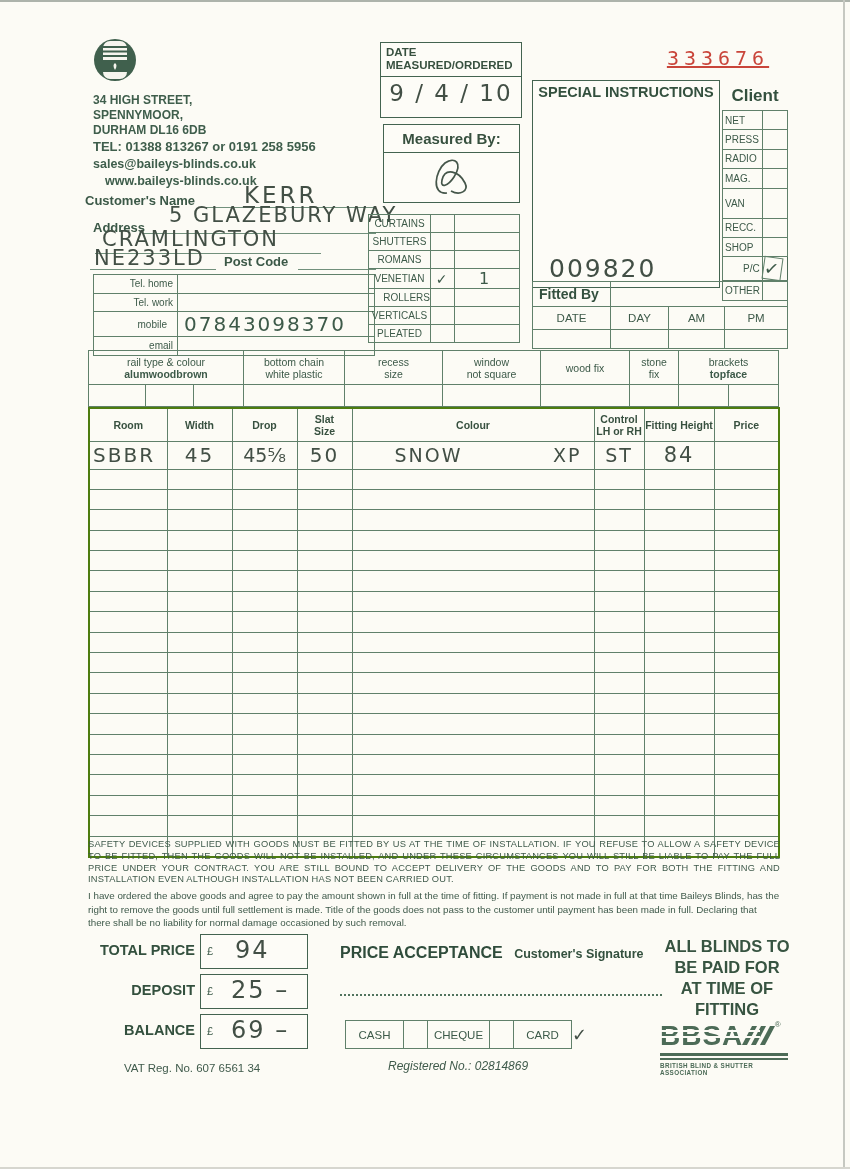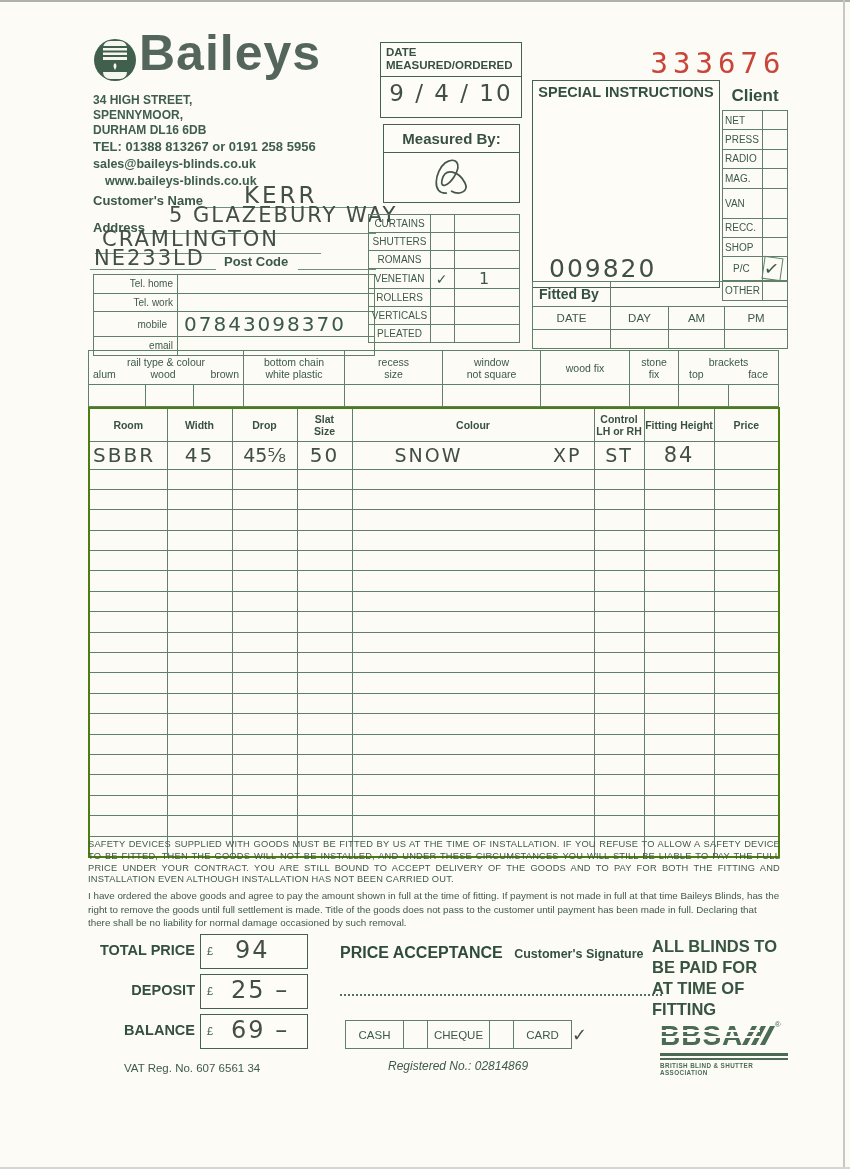--- a/index.html
+++ b/index.html
@@ -15,32 +15,32 @@
   .edge-top{position:absolute;top:0;left:0;right:0;height:2px;background:#adb3ab;}
   .edge-right{position:absolute;top:0;right:5px;width:2px;height:100%;background:#c6c8c1;}
   .edge-bottom{position:absolute;bottom:0;left:0;right:0;height:2px;background:#d6d6cf;}
 
   .company-name{font-size:50px;font-weight:bold;color:#54665b;letter-spacing:1px;}
   .addr{font-size:12px;font-weight:bold;line-height:15px;color:#3f5e4c;}
   .contact-line{font-size:12.5px;font-weight:bold;color:#3f5e4c;}
   .lbl13{font-size:13px;font-weight:bold;color:#3b5847;}
 
   .box{border:1.5px solid #436350;position:absolute;background:#fdfcf7;}
-  .serial{font-family:"DejaVu Sans Mono",monospace;font-size:29px;color:#c9453a;letter-spacing:5px;}
+  .serial{font-family:"DejaVu Sans Mono",monospace;font-size:20px;color:#c9453a;letter-spacing:5px;text-decoration:underline;}
 
   .small-tbl td{font-size:10px;color:#3d5a49;}
   .client-tbl td{font-size:10px;color:#3d5a49;}
   .fitted-tbl td{font-size:11.5px;color:#3d5a49;text-align:center;}
   .rail-tbl th{font-size:10.5px;color:#3d5a49;vertical-align:middle;}
   .order-tbl th{font-size:10.5px;font-weight:bold;color:#37503f;vertical-align:middle;text-align:center;}
   .order-tbl td{height:19.4px;}
   .order-tbl{border:2px solid #4d7c0f;}
   .terms{color:#3f5a4b;}
   .tick{font-size:16px;transform:rotate(8deg);display:inline-block;}
-  .subs{display:flex;justify-content:space-between;font-weight:normal;}
+  .subs{display:flex;justify-content:center;font-weight:bold;}
   .grp-title{text-align:center;font-weight:normal;}
   .bbsa-slash{display:inline-block;width:5px;height:19px;background:#4c6b57;transform:skewX(-28deg);margin-left:4px;}
   .bbsa-stripe{position:absolute;height:2px;background:#fcfbf5;left:0;}
 </style>
 </head>
 <body>
 
 <div class="page">
   <div class="edge-top"></div>
   <div class="edge-right"></div>
@@ -55,30 +55,29 @@
     <circle cx="23" cy="23" r="21" fill="#40604d"></circle>
     <g clip-path="url(#c1)">
       <rect x="11" y="4" width="24" height="38" rx="7" fill="#f6f5ee"></rect>
       <line x1="11" y1="10" x2="35" y2="10" stroke="#40604d" stroke-width="2"></line>
       <line x1="11" y1="14.5" x2="35" y2="14.5" stroke="#40604d" stroke-width="2"></line>
       <line x1="11" y1="19" x2="35" y2="19" stroke="#40604d" stroke-width="2"></line>
       <rect x="11" y="23" width="24" height="12" fill="#40604d"></rect>
       <path d="M23 26 q3 2 0 7 q-3 -5 0 -7" fill="#f6f5ee"></path>
     </g>
   </svg>
-  <div class="abs company-name" style="left:139px;top:24px">Baileys</div>
 
   <div class="abs addr pre" style="left:93px;top:93px">34 HIGH STREET,
 SPENNYMOOR,
 DURHAM DL16 6DB</div>
   <div class="abs contact-line" style="left:93px;top:139px;font-size:13px">TEL: 01388 813267 or 0191 258 5956</div>
   <div class="abs contact-line" style="left:93px;top:157px">sales@baileys-blinds.co.uk</div>
   <div class="abs contact-line" style="left:105px;top:174px">www.baileys-blinds.co.uk</div>
 
-  <div class="abs lbl13" style="left:93px;top:193px">Customer's Name</div>
+  <div class="abs lbl13" style="left:85px;top:193px">Customer's Name</div>
   <div class="uline" style="left:200px;top:207px;width:176px"></div>
   <div class="abs hand" style="left:244px;top:182px;font-size:23px;letter-spacing:3px">KERR</div>
 
   <div class="abs lbl13" style="left:93px;top:220px">Address</div>
   <div class="uline" style="left:142px;top:233px;width:234px"></div>
   <div class="abs hand" style="left:169px;top:203px;font-size:21px">5 GLAZEBURY WAY</div>
 
   <div class="uline" style="left:95px;top:253px;width:226px"></div>
   <div class="abs hand" style="left:102px;top:227px;font-size:21px">CRAMLINGTON</div>
 
@@ -146,21 +145,21 @@
           <td style="text-align:center">ROMANS</td>
           <td></td>
           <td></td>
         </tr>
     <tr style="height:18px">
           <td style="text-align:center">VENETIAN</td>
           <td class="hand" style="font-size:14px;text-align:center">✓</td>
           <td class="hand" style="font-size:16px;padding-left:24px">1</td>
         </tr>
     <tr style="height:18px">
-          <td style="text-align:center">ROLLERS</td>
+          <td style="text-align:right">ROLLERS</td>
           <td></td>
           <td></td>
         </tr>
     <tr style="height:18px">
           <td style="text-align:center">VERTICALS</td>
           <td></td>
           <td></td>
         </tr>
     <tr style="height:18px">
           <td style="text-align:center">PLEATED</td>
@@ -206,21 +205,21 @@
         </tr>
     <tr style="height:19.4px">
           <td style="padding-left:2px">RECC.</td>
           <td></td>
         </tr>
     <tr style="height:19.4px">
           <td style="padding-left:2px">SHOP</td>
           <td></td>
         </tr>
     <tr style="height:19.4px">
-          <td style="padding-left:10px">P/C</td>
+          <td style="padding-left:20px">P/C</td>
           <td class="hand tick" style="font-size:18px">✓</td>
         </tr>
     <tr style="height:19.4px">
           <td style="padding-left:2px">OTHER</td>
           <td></td>
         </tr>
   </tbody>
     </table>
 
   <table class="abs fitted-tbl" style="left:532px;top:281px;width:256px;border:1.5px solid #4c6b57">
@@ -578,21 +577,21 @@
       <td style="font-size:11.5px;text-align:center">CASH</td>
       <td></td>
       <td style="font-size:11.5px;text-align:center">CHEQUE</td>
       <td></td>
       <td style="font-size:11.5px;text-align:center">CARD</td>
       <td class="hand" style="font-size:18px;text-align:center">✓</td>
     </tr>
   </tbody>
     </table>
 
-  <div class="abs b pre" style="left:652px;top:936px;width:150px;text-align:left;font-size:16.5px;line-height:21px;color:#375441">ALL BLINDS TO
+  <div class="abs b pre" style="left:652px;top:936px;width:150px;text-align:center;font-size:16.5px;line-height:21px;color:#375441">ALL BLINDS TO
 BE PAID FOR
 AT TIME OF
 FITTING</div>
 
   <div class="abs" style="left:660px;top:1020px;width:140px">
     <div style="position:relative;white-space:nowrap">
       <span class="b" style="font-size:28px;letter-spacing:1px;color:#4c6b57">BBSA</span><span class="bbsa-slash"></span><span class="bbsa-slash"></span><span class="bbsa-slash"></span>
       <span style="font-size:8px;vertical-align:top;color:#4c6b57">®</span>
       <div class="bbsa-stripe" style="top:10px;width:100px"></div>
       <div class="bbsa-stripe" style="top:16px;width:100px"></div>

